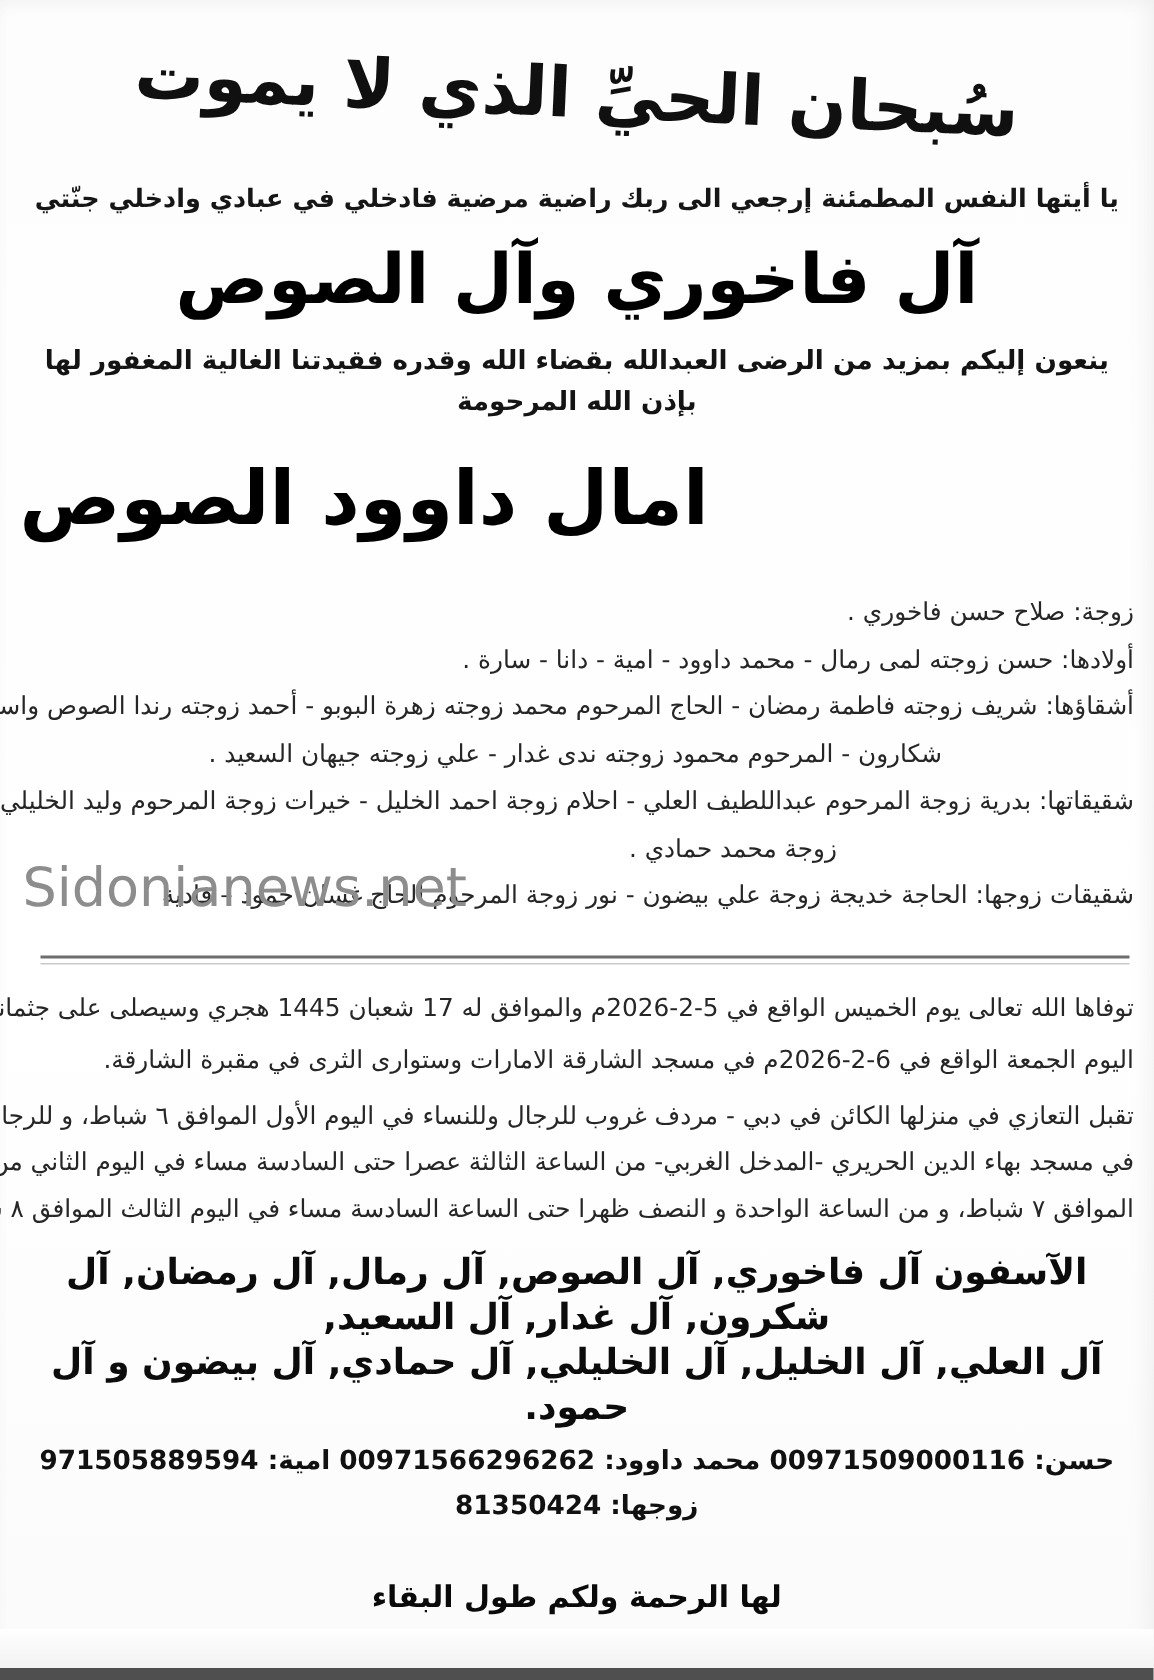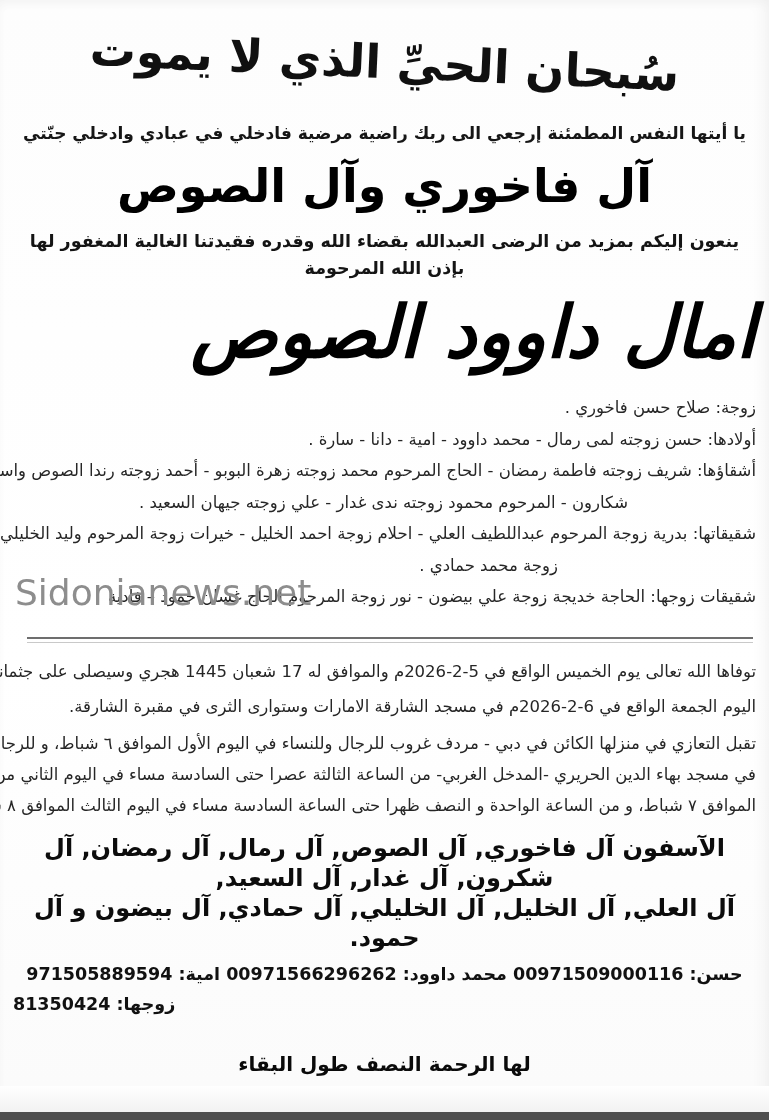--- a/index.html
+++ b/index.html
@@ -29,22 +29,22 @@
   }
   .big-title{
     text-align:center;font-size:46px;font-weight:900;color:#000;
     line-height:64px;margin-top:6px;
   }
   .announce{
     text-align:center;font-size:17.5px;font-weight:bold;color:#141414;
     line-height:27px;margin-top:10px;
   }
   .deceased{
-    text-align:right;font-size:72px;font-weight:900;color:#000;
-    line-height:88px;margin-top:6px;font-style:italic;
+    text-align:left;font-size:50px;font-weight:900;color:#000;
+    line-height:88px;margin-top:6px;
   }
   .details{margin-top:16px;}
   .detail-line{
     direction:rtl;text-align:right;font-size:16.5px;color:#262626;
     line-height:31.5px;white-space:nowrap;
   }
   .indent-sm{padding-right:128px;}
   .indent-lg{padding-right:198px;}
 
   .rule{
@@ -58,21 +58,21 @@
 
   .mourners{
     margin-top:12px;text-align:center;direction:rtl;
     font-size:24px;font-weight:bold;color:#0c0c0c;line-height:30px;
   }
   .phones{
     margin-top:6px;direction:rtl;font-size:17.5px;font-weight:bold;
     color:#111;line-height:30px;
   }
   .phones .l1{text-align:center;white-space:nowrap;}
-  .phones .l2{text-align:left;}
+  .phones .l2{text-align:center;}
   .closing{
     margin-top:30px;text-align:center;font-size:20px;font-weight:bold;
     color:#0a0a0a;line-height:30px;
   }
 
   .watermark{
     position:absolute;left:15px;top:572px;
     font-size:36px;color:#8d8d8d;letter-spacing:0px;
     font-family:"DejaVu Sans",sans-serif;direction:ltr;
   }
@@ -129,20 +129,20 @@
     <div class="mourners">
       <div>الآسفون آل فاخوري, آل الصوص, آل رمال, آل رمضان, آل شكرون, آل غدار, آل السعيد,</div>
       <div>آل العلي, آل الخليل, آل الخليلي, آل حمادي, آل بيضون و آل حمود.</div>
     </div>
 
     <div class="phones">
       <div class="l1">حسن: 00971509000116  محمد داوود: 00971566296262  امية: 971505889594</div>
       <div class="l2">زوجها: 81350424</div>
     </div>
 
-    <div class="closing" dir="rtl">لها الرحمة النصف طول البقاء</div>
+    <div class="closing" dir="rtl">لها الرحمة ولكم طول البقاء</div>
   </div>
 
   <div class="watermark">Sidonianews.net</div>
 
   <div class="bottom-light"></div>
   <div class="bottom-bar"></div>
 </div>
 
 </body></html>

